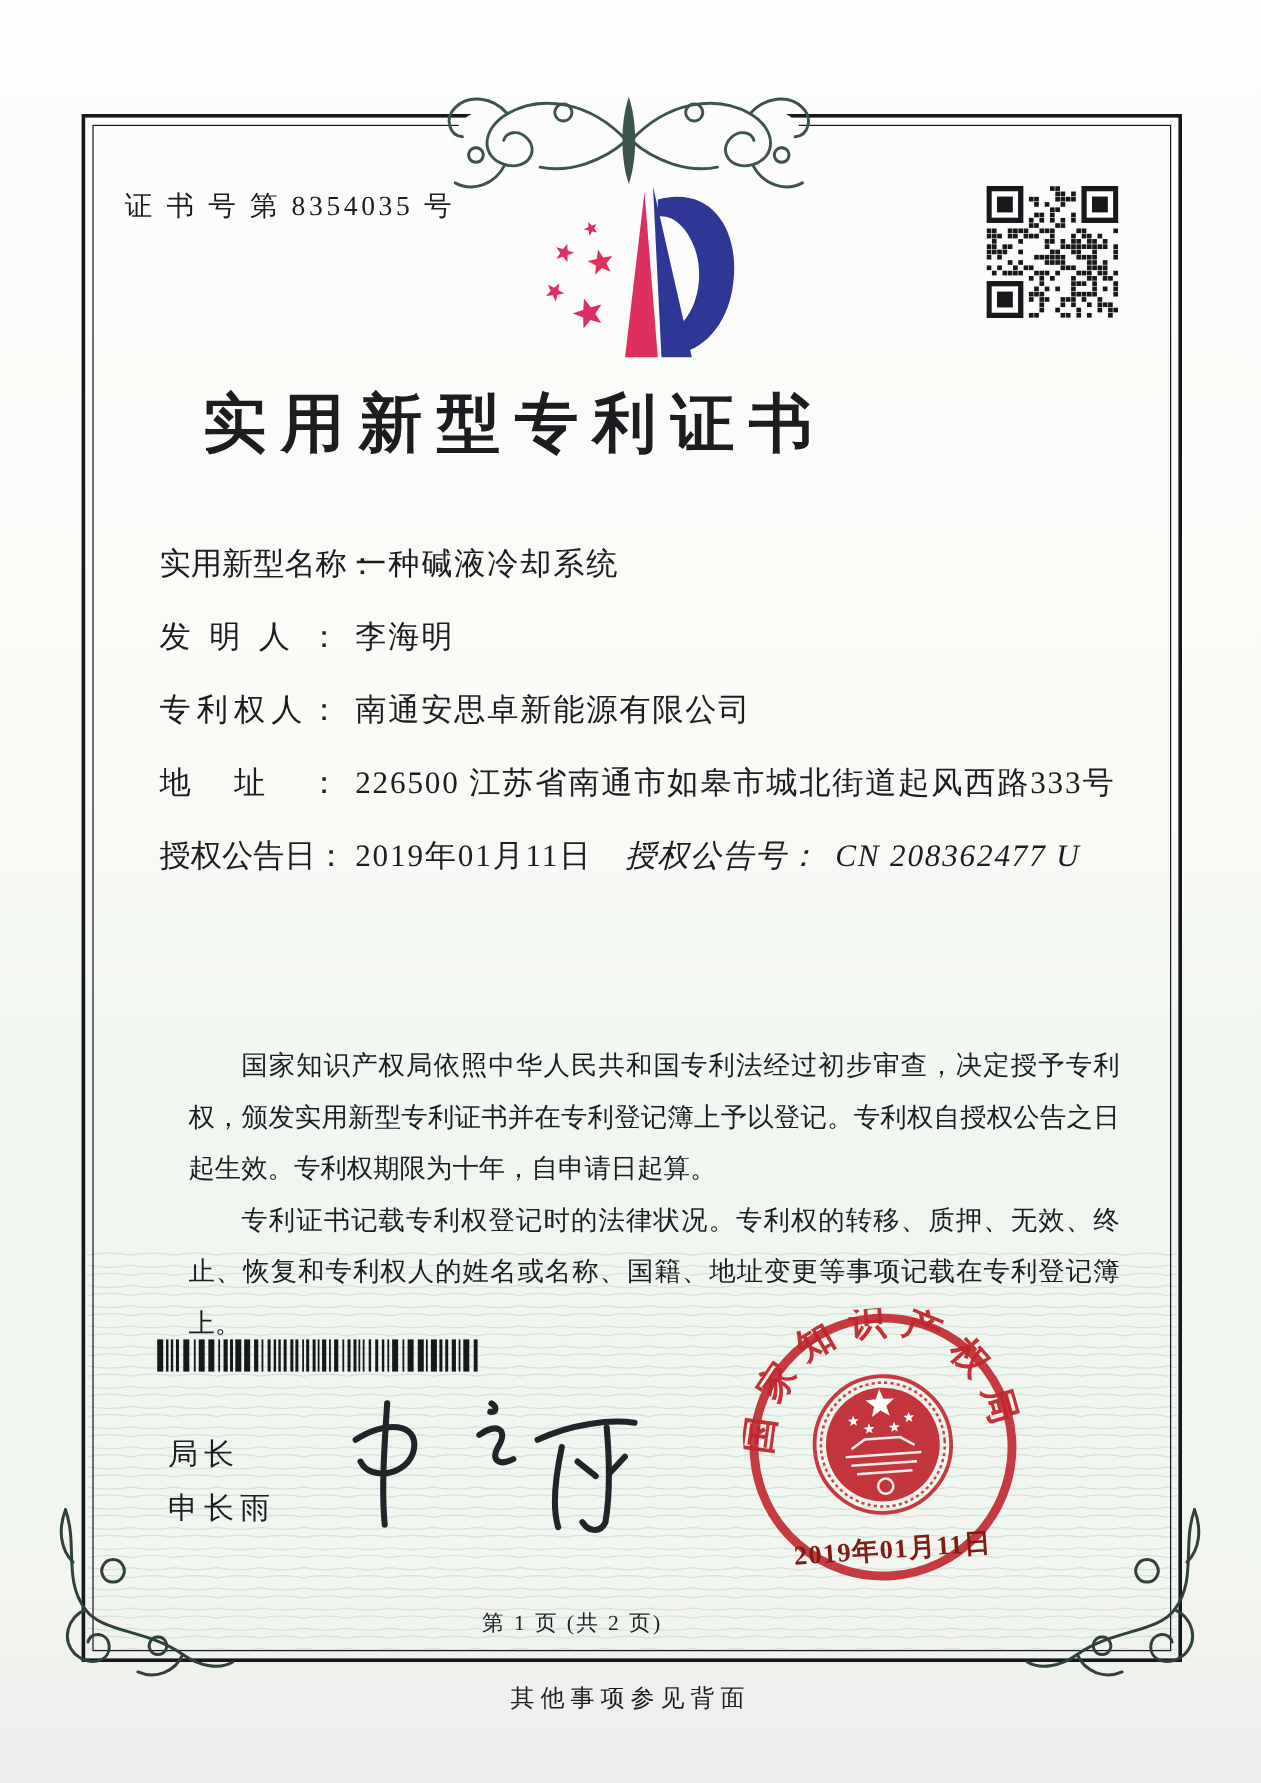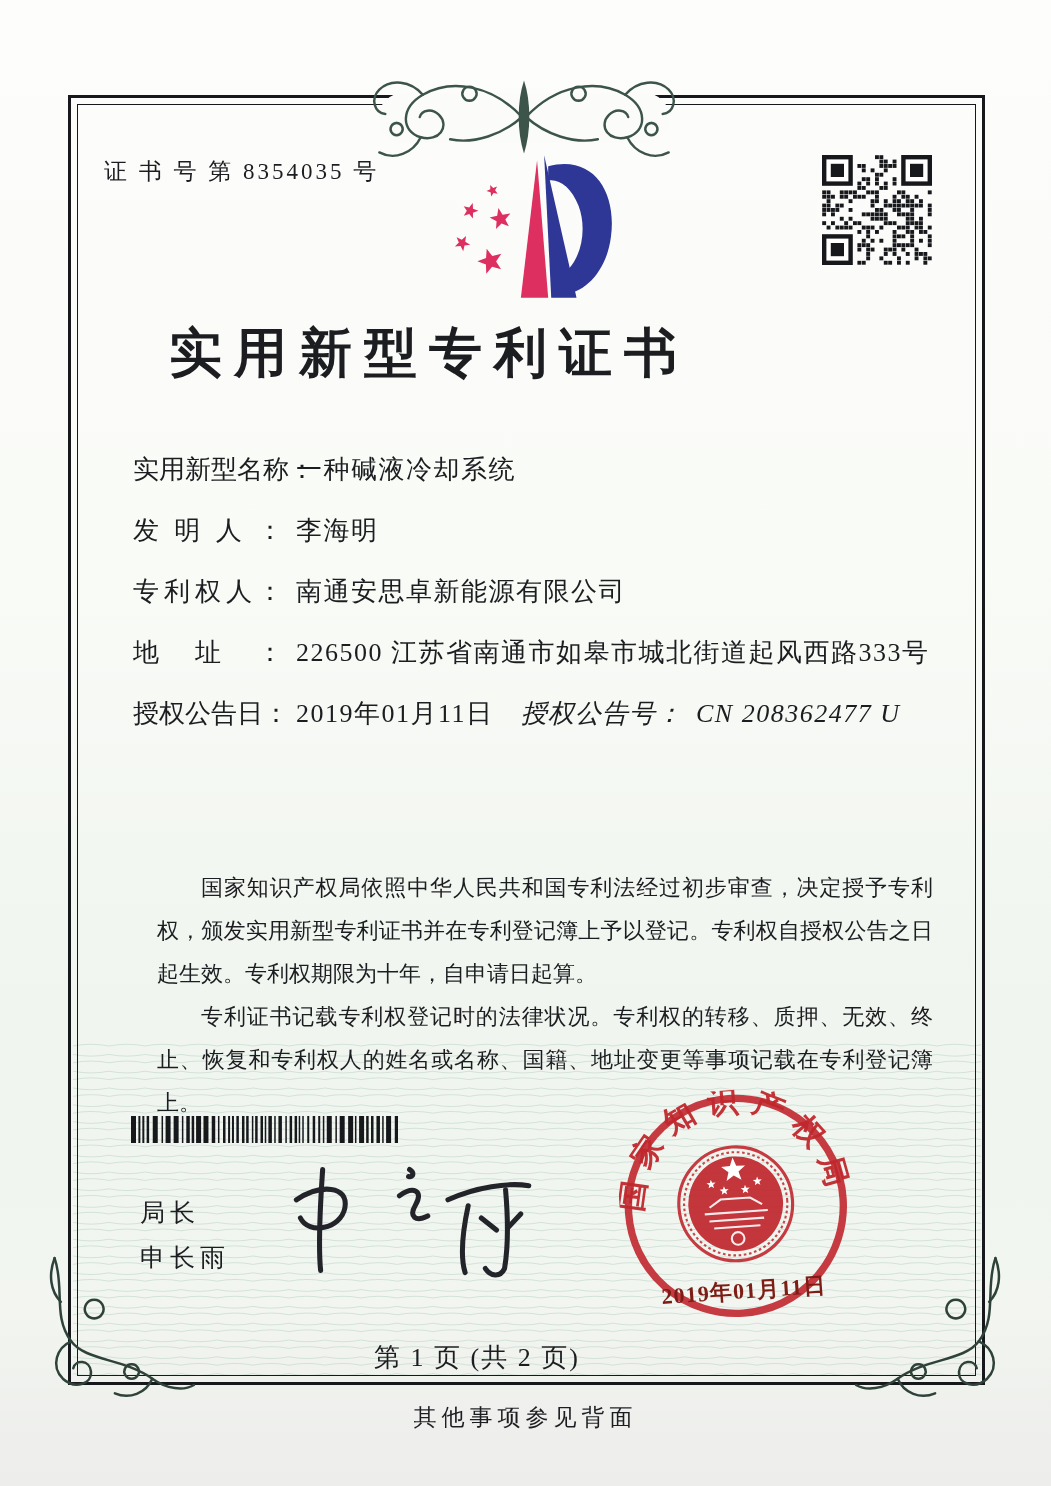--- a/index.html
+++ b/index.html
@@ -33,22 +33,22 @@
   .grant2{position:absolute;left:388px;top:0;font-style:italic;}
   .glabel{letter-spacing:1px;}
   
   .legal{left:133px;top:866px;width:776px;font-size:22px;line-height:43px;text-align:justify;margin-left:24px;}
   .legal p{margin:0;text-indent:2em;}
   
   .barcode{left:130px;top:1116px;width:272px;height:28px;}
   .signer{left:140px;top:1190px;font-size:25px;line-height:45px;letter-spacing:5px;}
   .signature{left:260px;top:1155px;width:288px;height:132px;}
   .seal{left:620px;top:1090px;width:232px;height:236px;transform:rotate(-4deg);}
-  .page-num{left:0;top:1340px;width:954px;text-align:center;font-size:26px;letter-spacing:2px;}
-  .back-note{left:0;top:1402px;width:1051px;text-align:center;font-size:23px;letter-spacing:5px;}
+  .page-num{left:0;top:1340px;width:954px;text-align:center;font-size:18px;letter-spacing:2px;}
+  .back-note{left:0;top:1402px;width:1051px;text-align:center;font-size:20px;letter-spacing:5px;}
 </style>
 </head>
 <body>
 
 <svg id="waveSvg" class="abs" width="908" height="338">
     <path d="M0 4.0 q18 -3.5 36 0 q18 -3.5 36 0 q18 -3.5 36 0 q18 -3.5 36 0 q18 -3.5 36 0 q18 -3.5 36 0 q18 -3.5 36 0 q18 -3.5 36 0 q18 -3.5 36 0 q18 -3.5 36 0 q18 -3.5 36 0 q18 -3.5 36 0 q18 -3.5 36 0 q18 -3.5 36 0 q18 -3.5 36 0 q18 -3.5 36 0 q18 -3.5 36 0 q18 -3.5 36 0 q18 -3.5 36 0 q18 -3.5 36 0 q18 -3.5 36 0 q18 -3.5 36 0 q18 -3.5 36 0 q18 -3.5 36 0 q18 -3.5 36 0 q18 -3.5 36 0" fill="none" stroke="#b9d4c4" stroke-width="1" opacity="0.55"></path>
     <path d="M0 12.4 q18 3.5 36 0 q18 3.5 36 0 q18 3.5 36 0 q18 3.5 36 0 q18 3.5 36 0 q18 3.5 36 0 q18 3.5 36 0 q18 3.5 36 0 q18 3.5 36 0 q18 3.5 36 0 q18 3.5 36 0 q18 3.5 36 0 q18 3.5 36 0 q18 3.5 36 0 q18 3.5 36 0 q18 3.5 36 0 q18 3.5 36 0 q18 3.5 36 0 q18 3.5 36 0 q18 3.5 36 0 q18 3.5 36 0 q18 3.5 36 0 q18 3.5 36 0 q18 3.5 36 0 q18 3.5 36 0 q18 3.5 36 0" fill="none" stroke="#b9d4c4" stroke-width="1" opacity="0.55"></path>
     <path d="M0 20.8 q18 -3.5 36 0 q18 -3.5 36 0 q18 -3.5 36 0 q18 -3.5 36 0 q18 -3.5 36 0 q18 -3.5 36 0 q18 -3.5 36 0 q18 -3.5 36 0 q18 -3.5 36 0 q18 -3.5 36 0 q18 -3.5 36 0 q18 -3.5 36 0 q18 -3.5 36 0 q18 -3.5 36 0 q18 -3.5 36 0 q18 -3.5 36 0 q18 -3.5 36 0 q18 -3.5 36 0 q18 -3.5 36 0 q18 -3.5 36 0 q18 -3.5 36 0 q18 -3.5 36 0 q18 -3.5 36 0 q18 -3.5 36 0 q18 -3.5 36 0 q18 -3.5 36 0" fill="none" stroke="#b9d4c4" stroke-width="1" opacity="0.55"></path>
     <path d="M0 29.2 q18 3.5 36 0 q18 3.5 36 0 q18 3.5 36 0 q18 3.5 36 0 q18 3.5 36 0 q18 3.5 36 0 q18 3.5 36 0 q18 3.5 36 0 q18 3.5 36 0 q18 3.5 36 0 q18 3.5 36 0 q18 3.5 36 0 q18 3.5 36 0 q18 3.5 36 0 q18 3.5 36 0 q18 3.5 36 0 q18 3.5 36 0 q18 3.5 36 0 q18 3.5 36 0 q18 3.5 36 0 q18 3.5 36 0 q18 3.5 36 0 q18 3.5 36 0 q18 3.5 36 0 q18 3.5 36 0 q18 3.5 36 0" fill="none" stroke="#b9d4c4" stroke-width="1" opacity="0.55"></path>
     <path d="M0 37.6 q18 -3.5 36 0 q18 -3.5 36 0 q18 -3.5 36 0 q18 -3.5 36 0 q18 -3.5 36 0 q18 -3.5 36 0 q18 -3.5 36 0 q18 -3.5 36 0 q18 -3.5 36 0 q18 -3.5 36 0 q18 -3.5 36 0 q18 -3.5 36 0 q18 -3.5 36 0 q18 -3.5 36 0 q18 -3.5 36 0 q18 -3.5 36 0 q18 -3.5 36 0 q18 -3.5 36 0 q18 -3.5 36 0 q18 -3.5 36 0 q18 -3.5 36 0 q18 -3.5 36 0 q18 -3.5 36 0 q18 -3.5 36 0 q18 -3.5 36 0 q18 -3.5 36 0" fill="none" stroke="#b9d4c4" stroke-width="1" opacity="0.55"></path>

